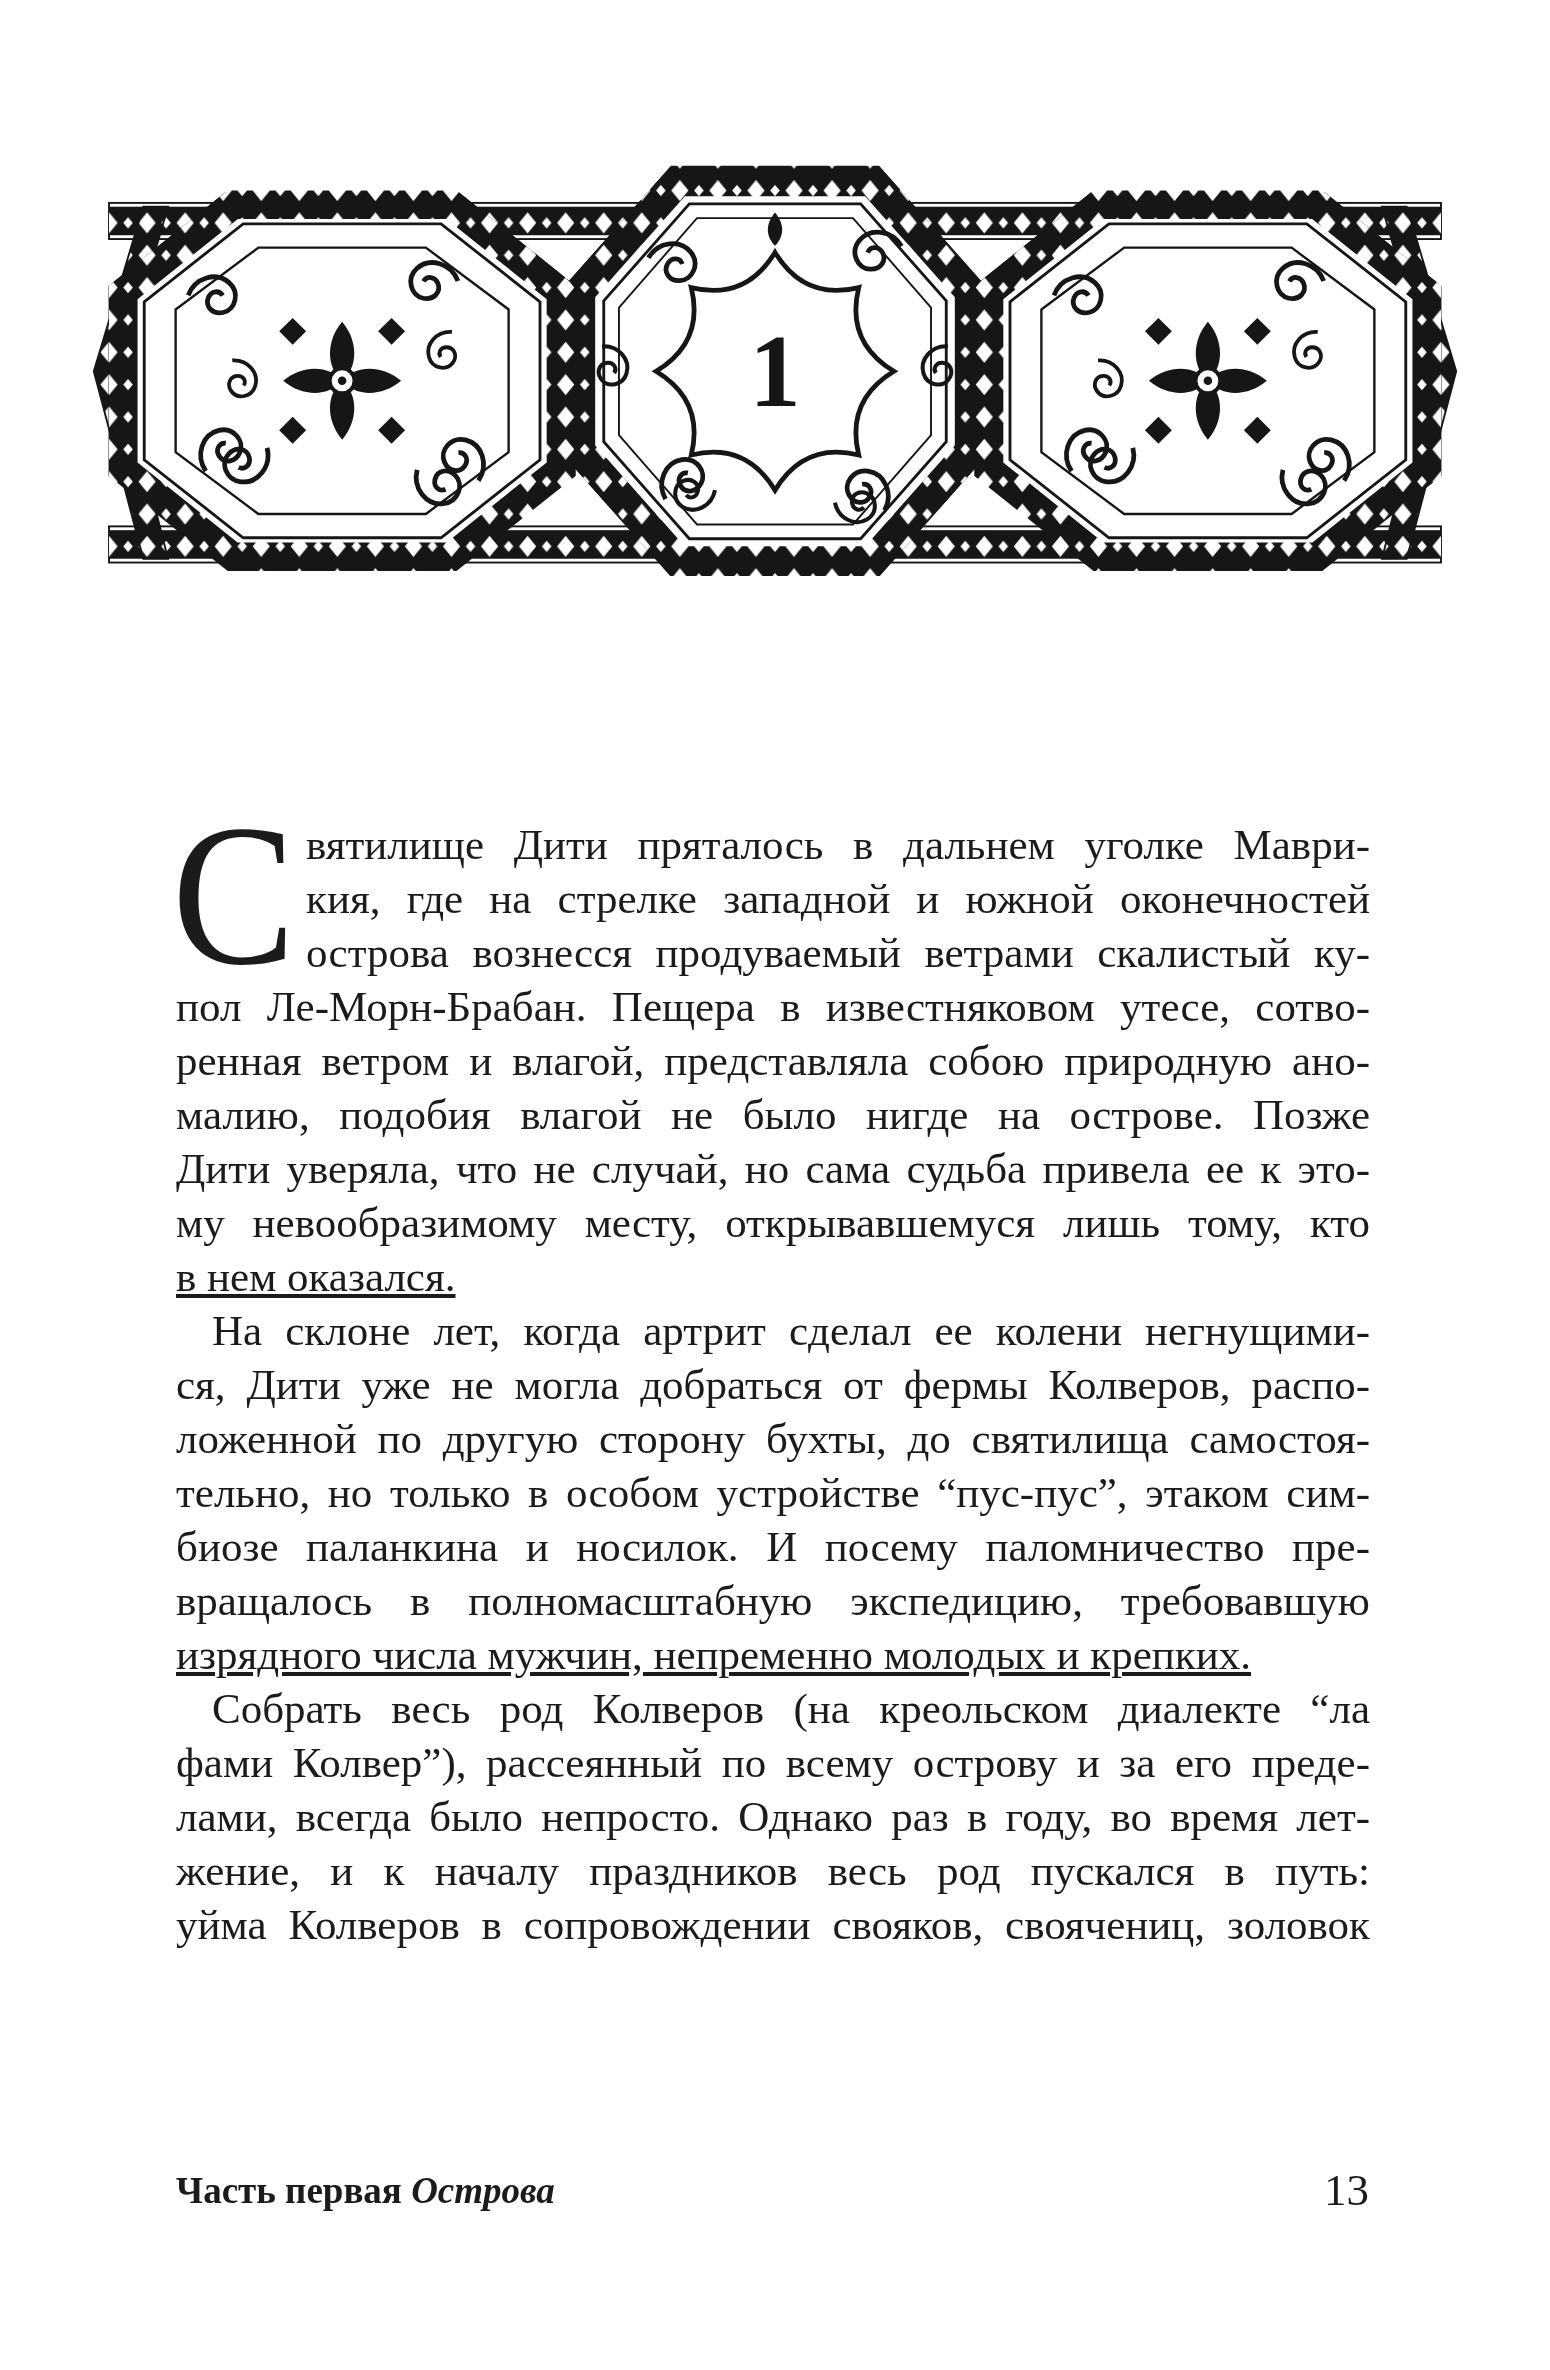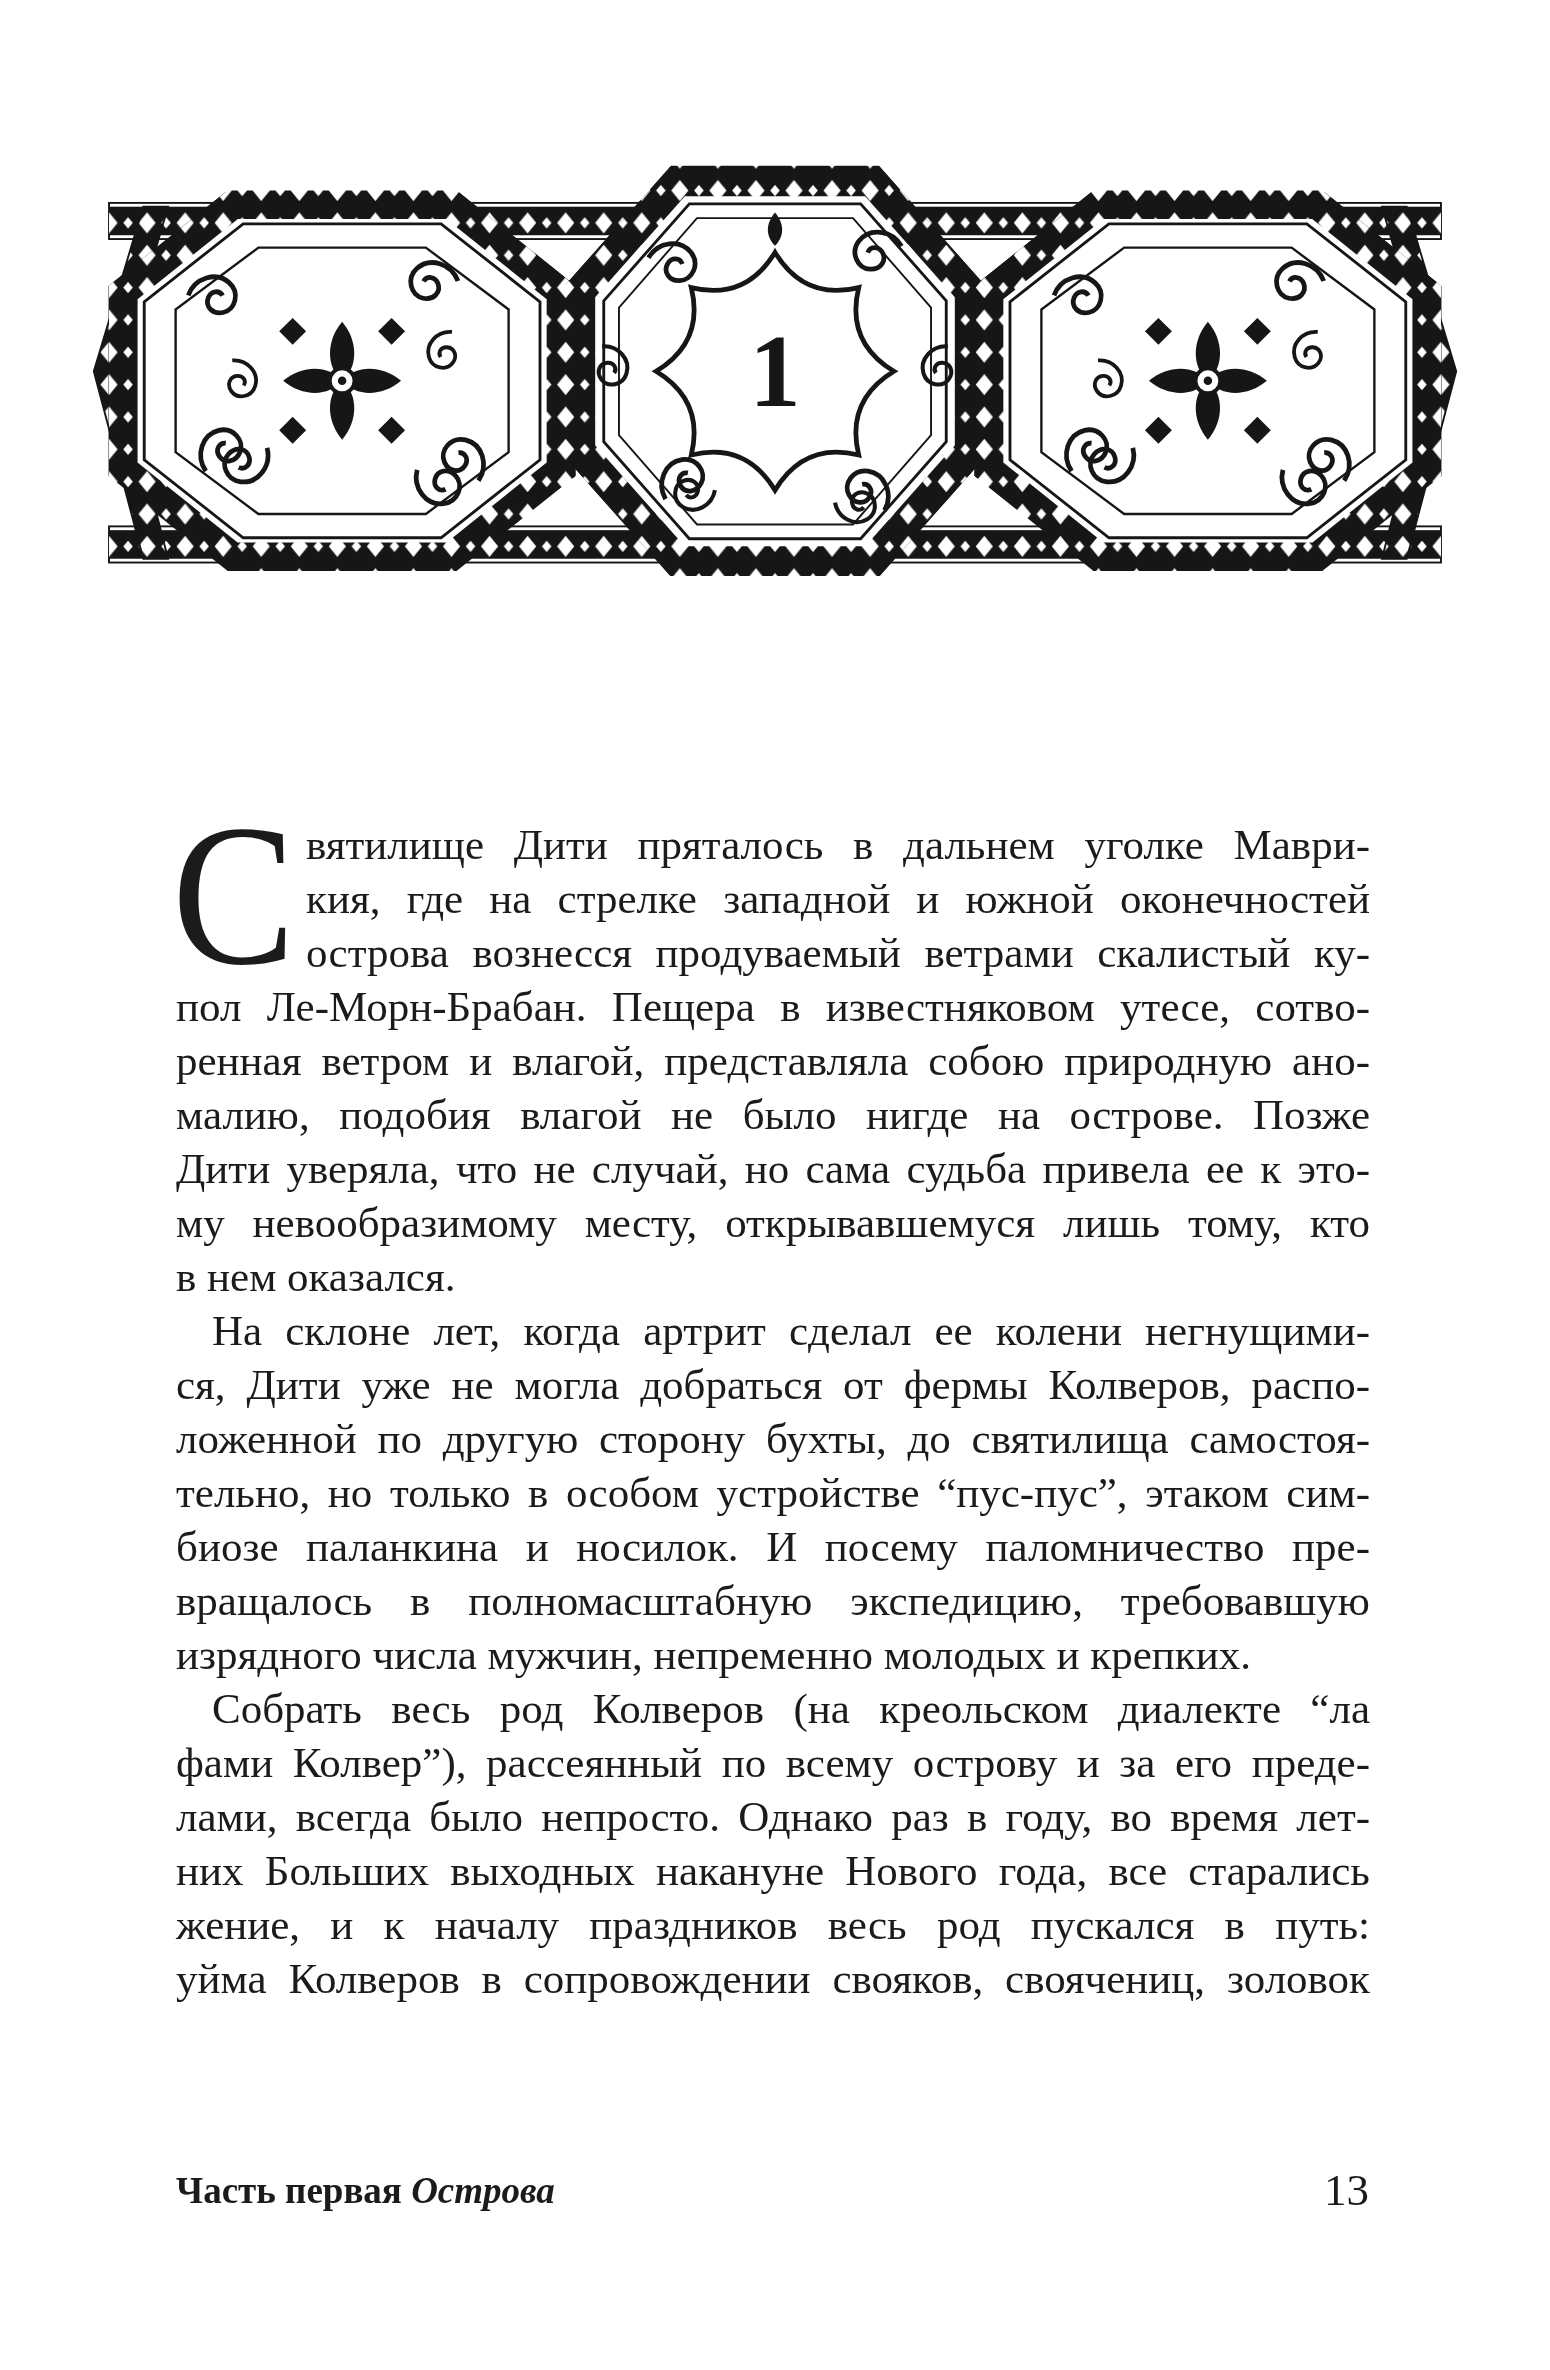--- a/index.html
+++ b/index.html
@@ -16,21 +16,21 @@
   .textcol{
     position:absolute;left:176px;top:818px;width:1194px;
     font-size:43px;
   }
   .line{
     height:54px;line-height:54px;
     text-align:justify;text-align-last:justify;
     white-space:nowrap;
   }
   .p-drop .line:nth-child(-n+3){margin-left:130px;}
-  .end-left .line:last-child{text-align-last:left;}
+  .end-left .line:last-child{text-align-last:left;text-decoration:underline;}
   .indent .line:first-child{text-indent:36px;}
   .dropcap{
     position:absolute;left:172px;top:795px;
     font-size:201px;line-height:201px;
     transform:scaleX(0.92);transform-origin:left top;
   }
   .footer-left{
     position:absolute;left:176px;top:2170px;font-size:37px;line-height:42px;font-weight:bold;
   }
   .footer-left .part-title{font-style:italic;}
@@ -140,21 +140,20 @@
         <div class="line">ложенной по другую сторону бухты, до святилища самостоя-</div>
         <div class="line">тельно, но только в особом устройстве “пус-пус”, этаком сим-</div>
         <div class="line">биозе паланкина и носилок. И посему паломничество пре-</div>
         <div class="line">вращалось в полномасштабную экспедицию, требовавшую</div>
         <div class="line">изрядного числа мужчин, непременно молодых и крепких.</div>
       </div>
     <div class="para indent">
         <div class="line">Собрать весь род Колверов (на креольском диалекте “ла</div>
         <div class="line">фами Колвер”), рассеянный по всему острову и за его преде-</div>
         <div class="line">лами, всегда было непросто. Однако раз в году, во время лет-</div>
-        <div class="line">них Больших выходных накануне Нового года, все старались</div>
         <div class="line">жение, и к началу праздников весь род пускался в путь:</div>
         <div class="line">уйма Колверов в сопровождении свояков, своячениц, золовок</div>
       </div>
   </div>
 
   <div class="footer-left">
     <span>Часть первая</span>
     <span> </span>
     <span class="part-title">Острова</span>
   </div>

